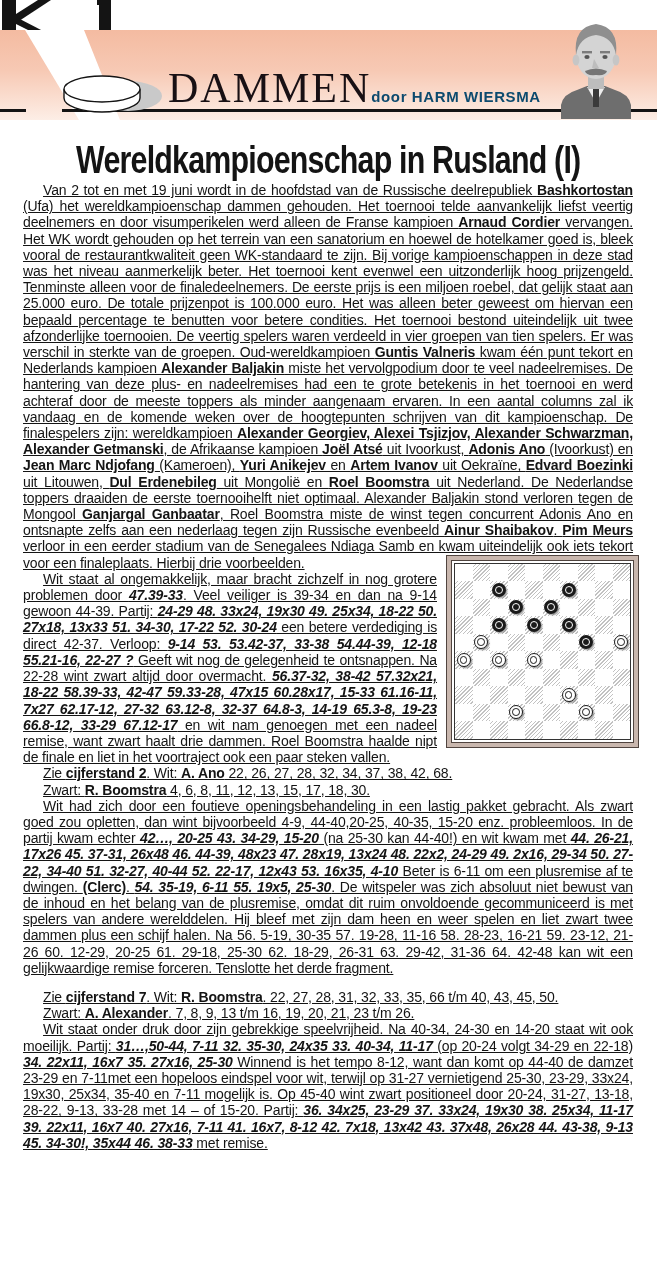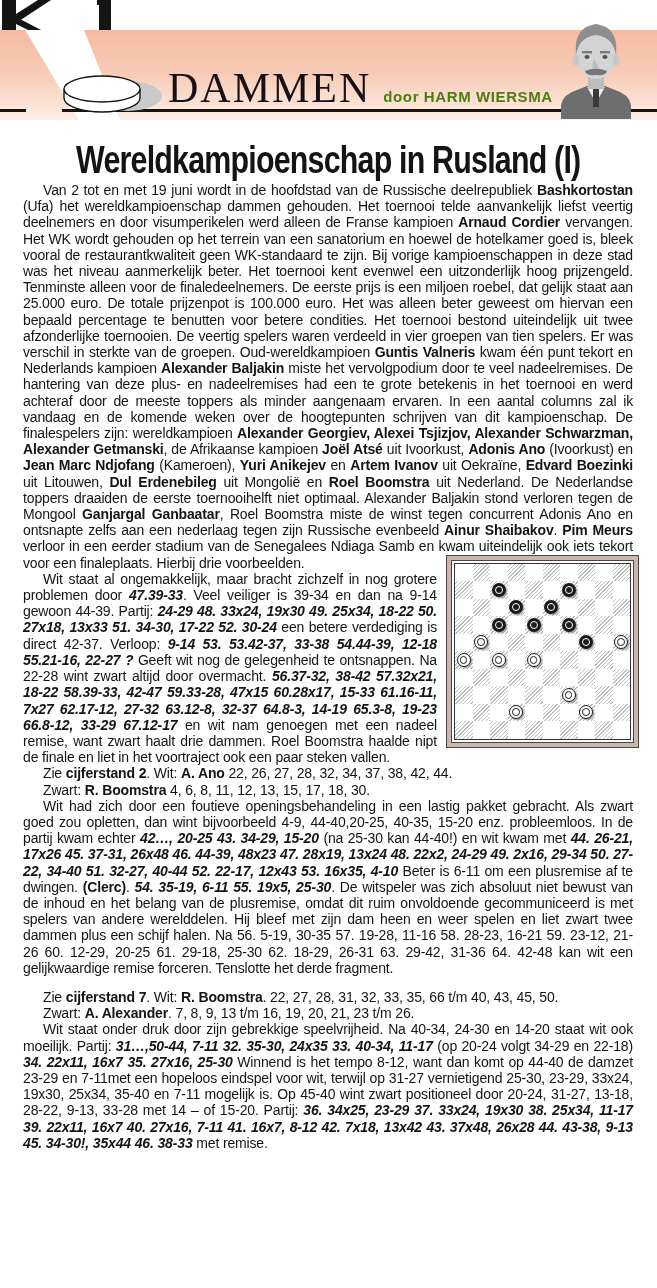--- a/index.html
+++ b/index.html
@@ -8,34 +8,34 @@
 
   
   .cropped-letters{position:absolute;left:0;top:0;width:260px;height:31px;z-index:1;}
   .banner{position:absolute;left:0;top:30px;width:657px;height:90px;z-index:2;
           background:linear-gradient(to bottom,#f4bba1 0%,#f7c9b4 45%,#fdeee6 100%);}
   .wedge{position:absolute;left:0;top:30px;width:240px;height:90px;background:#fff;z-index:3;
          clip-path:polygon(25px 0,84px 0,120px 90px,79px 90px);}
   .rule-left{position:absolute;left:0;top:109px;width:26px;height:3px;background:#141414;z-index:4;}
   .rule-main{position:absolute;left:62px;top:109px;width:595px;height:3px;background:#141414;z-index:4;}
   .piece-icon{position:absolute;left:56px;top:74px;z-index:5;}
-  .masthead-row{position:absolute;left:168px;top:68px;z-index:5;display:flex;align-items:baseline;gap:12px;white-space:nowrap;}
+  .masthead-row{position:absolute;left:168px;top:68px;z-index:5;display:flex;align-items:baseline;white-space:nowrap;}
   .column-title{font-family:"Liberation Serif",serif;font-size:42px;line-height:40px;letter-spacing:2px;font-weight:normal;color:#181014;}
-  .byline{font-weight:bold;font-size:15px;letter-spacing:0.6px;color:#4d7c0f;}
+  .byline{font-weight:bold;font-size:15px;letter-spacing:0.6px;color:#0c4a6e;}
   .author-photo{position:absolute;right:12px;top:15px;width:98px;height:104px;z-index:6;}
 
   
   .headline{position:absolute;top:126px;left:0;width:657px;text-align:center;z-index:5;
             font-weight:bold;font-size:38px;line-height:44px;margin-top:12px;}
   .headline .inner{display:inline-block;transform:scaleX(.8);transform-origin:50% 50%;
                    white-space:nowrap;letter-spacing:-1px;}
 
   
   .body-text{position:absolute;top:182px;left:23px;width:610px;z-index:5;
-             font-size:14px;line-height:16.2px;text-align:justify;letter-spacing:-0.15px;}
+             font-size:14px;line-height:16.2px;text-align:justify;letter-spacing:-0.15px;text-decoration:underline;}
   .body-text p{margin:0;text-indent:20px;}
   .b{font-weight:bold;}
   .bi{font-weight:bold;font-style:italic;}
   .spacer{height:13px;}
 
   
   .diagram-wrap{float:right;width:193px;margin:-16px -6px 10px 9px;}
   .board-outer{border:1px solid #50443f;background:#c9b7ae;padding:4px;}
   .board-mid{border:1px solid #50443f;background:#fff;padding:2px;}
   .board{border:1px solid #333;display:grid;grid-template-columns:repeat(10,17.5px);grid-auto-rows:17.5px;}
@@ -269,21 +269,21 @@
               <div class="sq light"></div>
               <div class="sq dark"></div>
               <div class="sq light"></div>
             </div>
         </div>
       </div>
     </div>
 
     <p><span>Wit staat al ongemakkelijk, maar bracht zichzelf in nog grotere problemen door </span><span class="bi">47.39-33</span><span>. Veel veiliger is 39-34 en dan na 9-14 gewoon 44-39. Partij: </span><span class="bi">24-29 48. 33x24, 19x30 49. 25x34, 18-22 50. 27x18, 13x33 51. 34-30, 17-22 52. 30-24</span><span> een betere verdediging is direct 42-37. Verloop: </span><span class="bi">9-14 53. 53.42-37, 33-38 54.44-39, 12-18 55.21-16, 22-27 ?</span><span> Geeft wit nog de gelegenheid te ontsnappen. Na 22-28 wint zwart altijd door overmacht. </span><span class="bi">56.37-32, 38-42 57.32x21, 18-22 58.39-33, 42-47 59.33-28, 47x15 60.28x17, 15-33 61.16-11, 7x27 62.17-12, 27-32 63.12-8, 32-37 64.8-3, 14-19 65.3-8, 19-23 66.8-12, 33-29 67.12-17</span><span> en wit nam genoegen met een nadeel remise, want zwart haalt drie dammen. Roel Boomstra haalde nipt de finale en liet in het voortraject ook een paar steken vallen.</span></p>
 
-    <p><span>Zie </span><span class="b">cijferstand 2</span><span>. Wit: </span><span class="b">A. Ano</span><span> 22, 26, 27, 28, 32, 34, 37, 38, 42, 44.</span></p>
+    <p><span>Zie </span><span class="b">cijferstand 2</span><span>. Wit: </span><span class="b">A. Ano</span><span> 22, 26, 27, 28, 32, 34, 37, 38, 42, 68.</span></p>
     <p><span>Zwart: </span><span class="b">R. Boomstra</span><span> 4, 6, 8, 11, 12, 13, 15, 17, 18, 30.</span></p>
     <p><span>Wit had zich door een foutieve openingsbehandeling in een lastig pakket gebracht. Als zwart goed zou opletten, dan wint bijvoorbeeld 4-9, 44-40,20-25, 40-35, 15-20 enz. probleemloos. In de partij kwam echter </span><span class="bi">42…, 20-25 43. 34-29, 15-20</span><span> (na 25-30 kan 44-40!) en wit kwam met </span><span class="bi">44. 26-21, 17x26 45. 37-31, 26x48 46. 44-39, 48x23 47. 28x19, 13x24 48. 22x2, 24-29 49. 2x16, 29-34 50. 27-22, 34-40 51. 32-27, 40-44 52. 22-17, 12x43 53. 16x35, 4-10</span><span> Beter is 6-11 om een plusremise af te dwingen. </span><span class="b">(Clerc)</span><span>. </span><span class="bi">54. 35-19, 6-11 55. 19x5, 25-30</span><span>. De witspeler was zich absoluut niet bewust van de inhoud en het belang van de plusremise, omdat dit ruim onvoldoende gecommuniceerd is met spelers van andere werelddelen. Hij bleef met zijn dam heen en weer spelen en liet zwart twee dammen plus een schijf halen. Na 56. 5-19, 30-35 57. 19-28, 11-16 58. 28-23, 16-21 59. 23-12, 21-26 60. 12-29, 20-25 61. 29-18, 25-30 62. 18-29, 26-31 63. 29-42, 31-36 64. 42-48 kan wit een gelijkwaardige remise forceren. Tenslotte het derde fragment.</span></p>
 
     <div class="spacer"></div>
 
     <p><span>Zie </span><span class="b">cijferstand 7</span><span>. Wit: </span><span class="b">R. Boomstra</span><span>. 22, 27, 28, 31, 32, 33, 35, 66 t/m 40, 43, 45, 50.</span></p>
     <p><span>Zwart: </span><span class="b">A. Alexander</span><span>. 7, 8, 9, 13 t/m 16, 19, 20, 21, 23 t/m 26.</span></p>
     <p><span>Wit staat onder druk door zijn gebrekkige speelvrijheid. Na 40-34, 24-30 en 14-20 staat wit ook moeilijk. Partij: </span><span class="bi">31…,50-44, 7-11 32. 35-30, 24x35 33. 40-34, 11-17</span><span> (op 20-24 volgt 34-29 en 22-18) </span><span class="bi">34. 22x11, 16x7 35. 27x16, 25-30</span><span> Winnend is het tempo 8-12, want dan komt op 44-40 de damzet 23-29 en 7-11met een hopeloos eindspel voor wit, terwijl op 31-27 vernietigend 25-30, 23-29, 33x24, 19x30, 25x34, 35-40 en 7-11 mogelijk is. Op 45-40 wint zwart positioneel door 20-24, 31-27, 13-18, 28-22, 9-13, 33-28 met 14 – of 15-20. Partij: </span><span class="bi">36. 34x25, 23-29 37. 33x24, 19x30 38. 25x34, 11-17 39. 22x11, 16x7 40. 27x16, 7-11 41. 16x7, 8-12 42. 7x18, 13x42 43. 37x48, 26x28 44. 43-38, 9-13 45. 34-30!, 35x44 46. 38-33</span><span> met remise.</span></p>
   </div>
 

